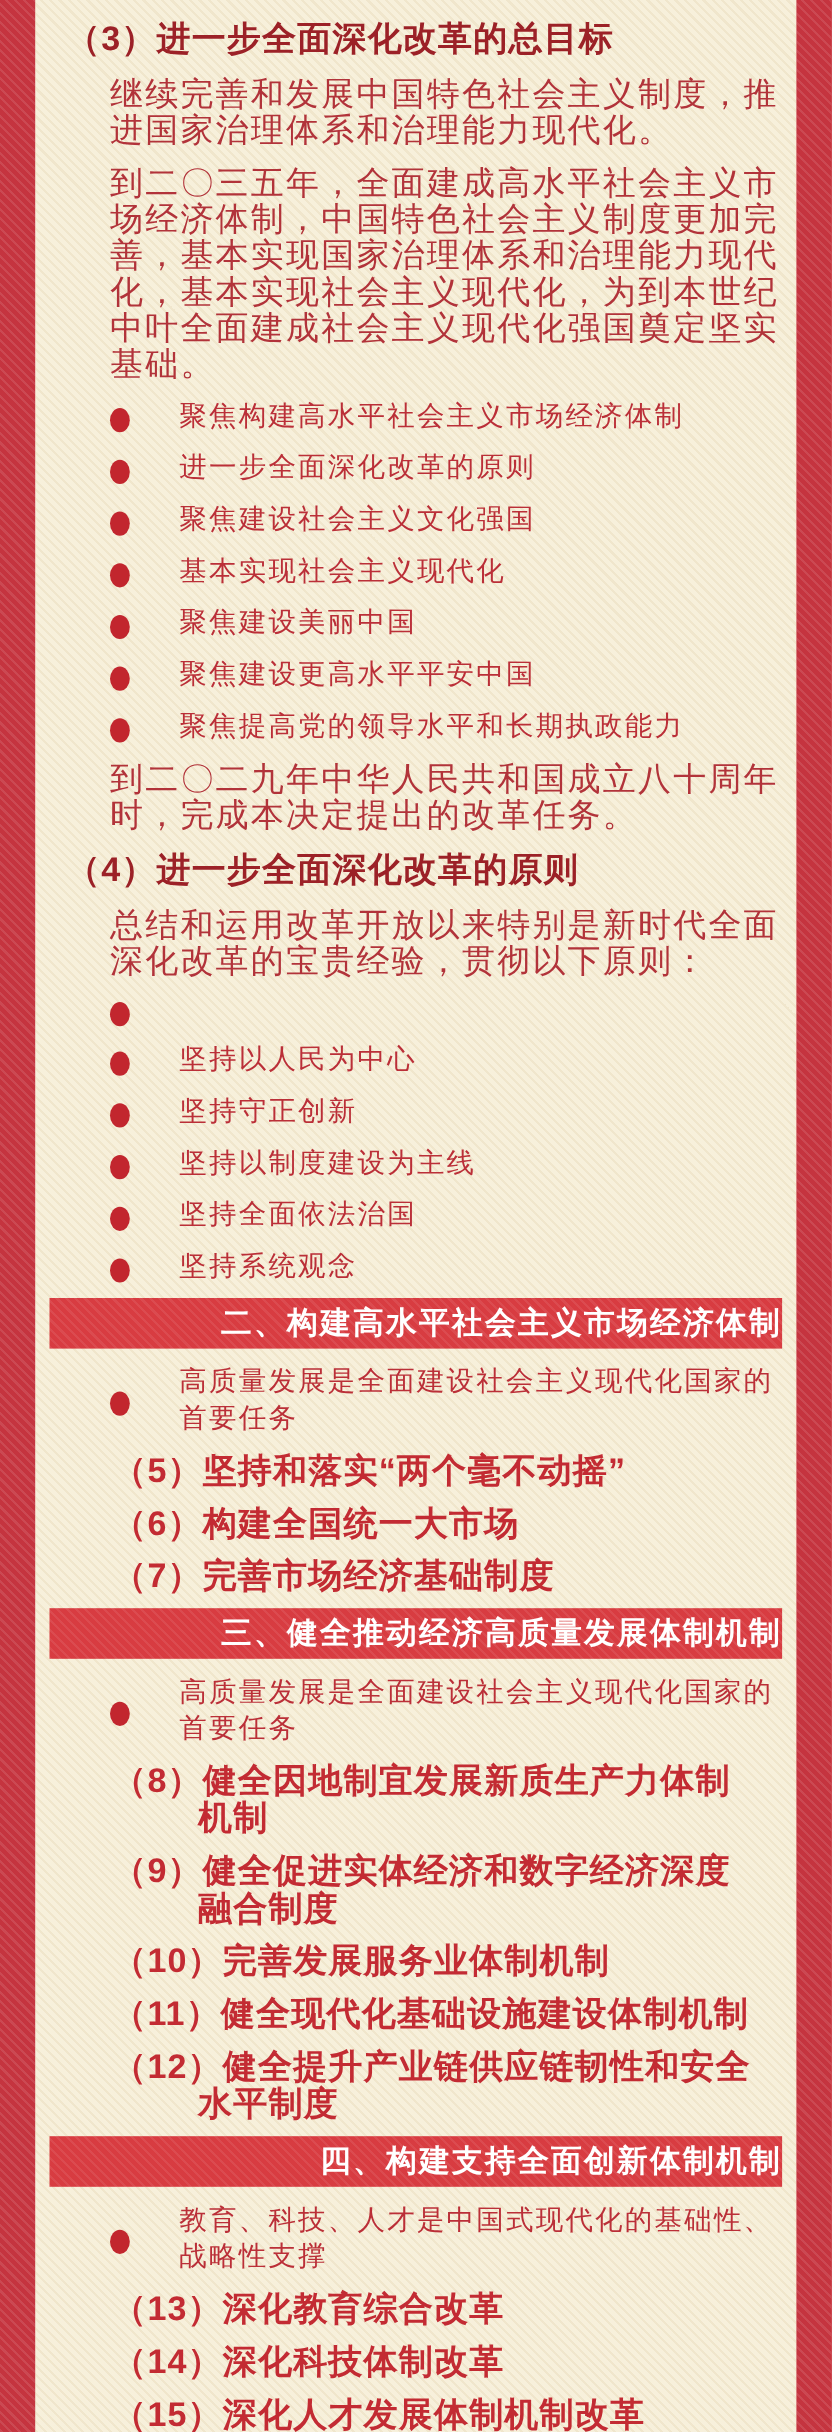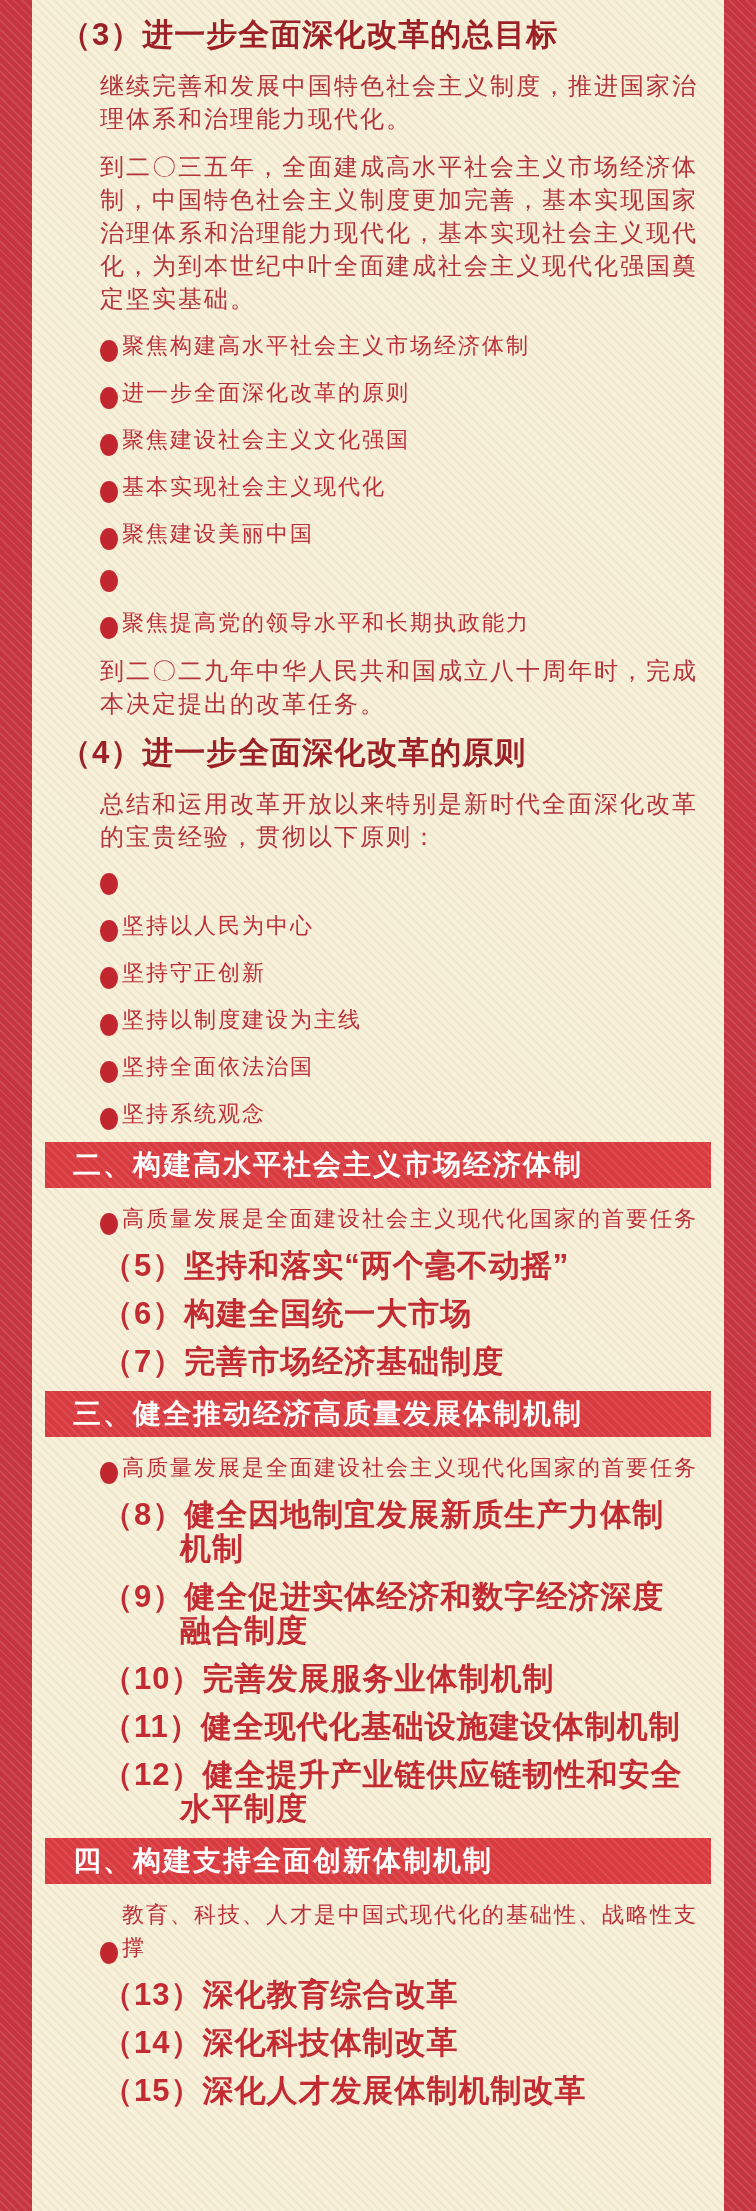--- a/index.html
+++ b/index.html
@@ -40,27 +40,27 @@
   }
   .heading {
     margin: 14px 10px 0 28px;
     color: var(--heading-text);
     font-size: 31px; font-weight: bold;
     line-height: 38px; letter-spacing: 1px;
   }
   .para {
     margin: 15px 6px 0 68px;
     color: var(--body-text);
-    font-size: 24px; line-height: 33px; letter-spacing: 2px;
+    font-size: 30px; line-height: 33px; letter-spacing: 2px;
   }
   .bullet {
-    display: flex; align-items: flex-end;
+    display: flex; align-items: center;
     margin: 14px 6px 0 68px;
     color: var(--bullet-text);
-    font-size: 22px; line-height: 33px; letter-spacing: 2px;
+    font-size: 25px; line-height: 33px; letter-spacing: 2px; gap: 41px;
   }
   .bullet .dot {
     flex: 0 0 18px; width: 18px; height: 22px;
     margin: 6px 4px 0 0;
     border-radius: 50%;
     background: var(--bullet-dot);
   }
   .num {
     margin: 14px 36px 0 70px;
     padding-left: 78px; text-indent: -78px;
@@ -72,21 +72,21 @@
     box-sizing: border-box;
     margin: 12px 13px 0 13px;
     height: 46px;
     padding-left: 28px;
     background:
       repeating-linear-gradient(45deg, rgba(255,255,255,0.08) 0 2px, rgba(255,255,255,0) 2px 6px),
       var(--banner-bg);
     color: var(--banner-text);
     font-size: 28px; font-weight: bold;
     line-height: 46px; letter-spacing: 2px;
-    white-space: nowrap; overflow: hidden;
+    white-space: nowrap; overflow: hidden; text-align: right;
   }
 </style>
 </head>
 <body>
 
 <div class="page">
   <div class="side-border left"></div>
   <div class="side-border right"></div>
 
   <main class="content">
@@ -111,20 +111,21 @@
     <div class="bullet">
       <span class="dot"></span>
       <span>基本实现社会主义现代化</span>
     </div>
     <div class="bullet">
       <span class="dot"></span>
       <span>聚焦建设美丽中国</span>
     </div>
     <div class="bullet">
       <span class="dot"></span>
+      <span>聚焦建设更高水平平安中国</span>
     </div>
     <div class="bullet">
       <span class="dot"></span>
       <span>聚焦提高党的领导水平和长期执政能力</span>
     </div>
 
     <p class="para">到二〇二九年中华人民共和国成立八十周年时，完成本决定提出的改革任务。</p>
 
     <div class="heading">（4）进一步全面深化改革的原则</div>
 

